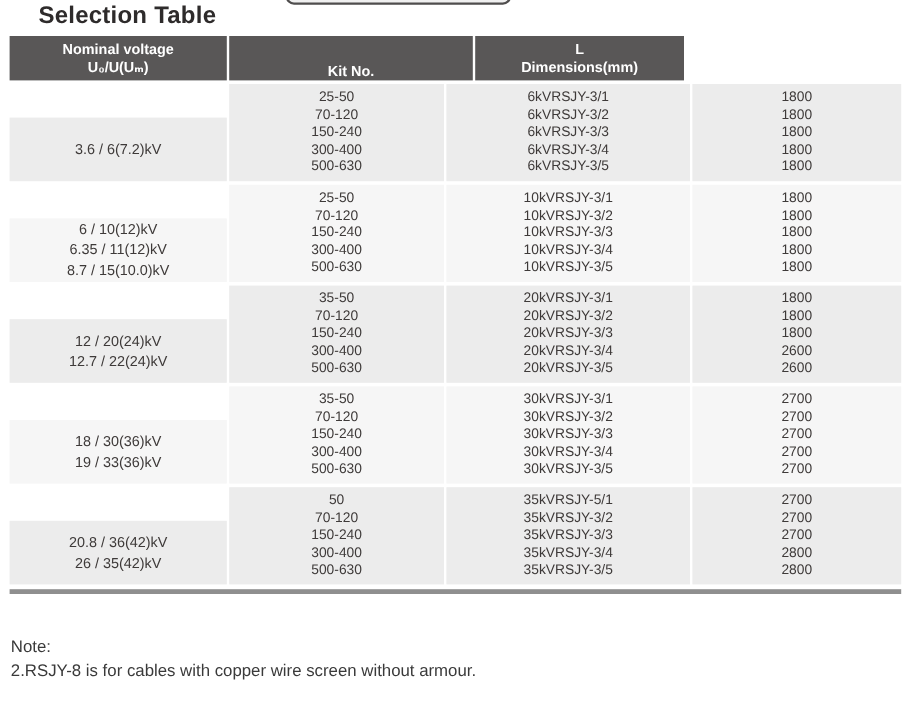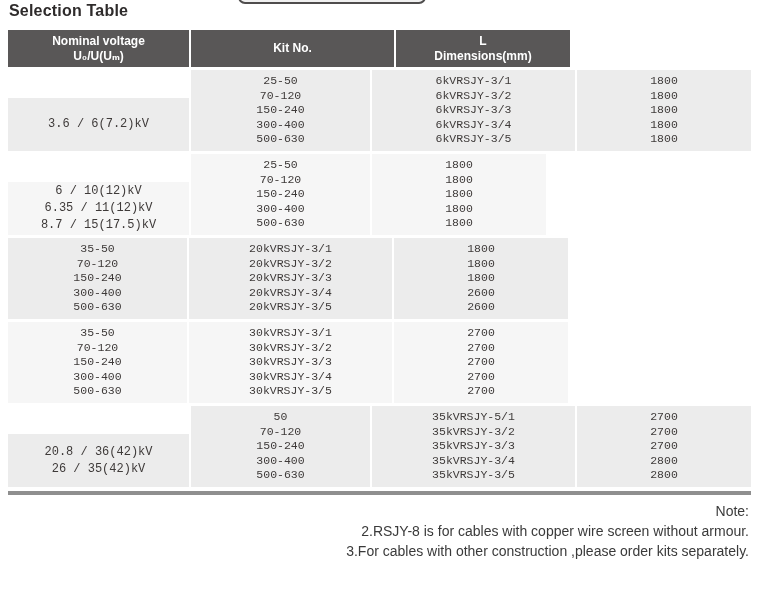--- a/index.html
+++ b/index.html
@@ -15,51 +15,51 @@
   body{
     width:759px;height:589px;position:relative;overflow:hidden;
     font-family:"Liberation Sans","DejaVu Sans",sans-serif;
     color:var(--text);
   }
   .cropped-top{
     position:absolute;left:238px;top:-17px;width:188px;height:21px;
     background:#f0f0f0;border:2px solid #4f4d4d;border-radius:7px;
   }
   .page-title{
-    position:absolute;left:9px;top:2px;
-    font-size:16px;font-weight:bold;color:var(--title);
+    position:absolute;left:32px;top:2px;
+    font-size:20px;font-weight:bold;color:var(--title);
     letter-spacing:0.2px;
   }
   .sel-table{
     position:absolute;left:8px;top:30px;width:743px;
     display:flex;flex-direction:column;row-gap:3px;
   }
   .hdr-row,.group-row{display:flex;column-gap:2px;}
   .hdr-row{height:37px;}
   .hdr-cell{
     background:var(--header-bg);color:#ffffff;
     display:flex;flex-direction:column;align-items:center;justify-content:center;
     font-size:12px;font-weight:bold;line-height:15px;text-align:center;
   }
   .c1{width:181px;flex:0 0 181px;}
   .c2{width:179px;flex:0 0 179px;}
-  .c3{width:203px;flex:0 0 203px;}
+  .c3{width:203px;flex:0 0 203px;justify-content:flex-end;}
   .c4{width:174px;flex:0 0 174px;}
   .group-row{height:81px;}
   .group-row .cell{
     display:flex;flex-direction:column;align-items:center;justify-content:center;
-    text-align:center;font-size:11.5px;line-height:14.5px;color:var(--text);font-family:Liberation Mono, monospace;
+    text-align:center;font-size:11.5px;line-height:14.5px;color:var(--text);
   }
   .group-row.dark .cell{background:var(--row-dark);}
   .group-row.light .cell{background:var(--row-light);}
   .voltage-cell{line-height:17px !important;font-size:12px !important;margin-top:28px;}
   .bottom-bar{height:4px;background:var(--bottom-bar);margin-top:1px;width:743px;}
   .notes{
-    position:absolute;left:9px;top:501px;width:740px;
-    font-size:14px;line-height:20px;color:#3a3a3a;text-align:right;
+    position:absolute;left:9px;top:528px;width:740px;
+    font-size:14px;line-height:20px;color:#3a3a3a;
   }
   .notes div{white-space:pre;}
 </style>
 </head>
 <body>
 
 <div class="cropped-top"></div>
 
 <div class="page-title">Selection Table</div>
 
@@ -99,37 +99,48 @@
           <div>1800</div>
           <div>1800</div>
           <div>1800</div>
           <div>1800</div>
           <div>1800</div>
         </div>
       </div><div class="group-row light">
         <div class="cell voltage-cell c1">
           <div>6 / 10(12)kV</div>
           <div>6.35 / 11(12)kV</div>
-          <div>8.7 / 15(17.5)kV</div>
+          <div>8.7 / 15(10.0)kV</div>
         </div>
         <div class="cell c2">
           <div>25-50</div>
           <div>70-120</div>
           <div>150-240</div>
           <div>300-400</div>
           <div>500-630</div>
         </div>
+        <div class="cell c3">
+          <div>10kVRSJY-3/1</div>
+          <div>10kVRSJY-3/2</div>
+          <div>10kVRSJY-3/3</div>
+          <div>10kVRSJY-3/4</div>
+          <div>10kVRSJY-3/5</div>
+        </div>
         <div class="cell c4">
           <div>1800</div>
           <div>1800</div>
           <div>1800</div>
           <div>1800</div>
           <div>1800</div>
         </div>
       </div><div class="group-row dark">
+        <div class="cell voltage-cell c1">
+          <div>12 / 20(24)kV</div>
+          <div>12.7 / 22(24)kV</div>
+        </div>
         <div class="cell c2">
           <div>35-50</div>
           <div>70-120</div>
           <div>150-240</div>
           <div>300-400</div>
           <div>500-630</div>
         </div>
         <div class="cell c3">
           <div>20kVRSJY-3/1</div>
           <div>20kVRSJY-3/2</div>
@@ -138,20 +149,24 @@
           <div>20kVRSJY-3/5</div>
         </div>
         <div class="cell c4">
           <div>1800</div>
           <div>1800</div>
           <div>1800</div>
           <div>2600</div>
           <div>2600</div>
         </div>
       </div><div class="group-row light">
+        <div class="cell voltage-cell c1">
+          <div>18 / 30(36)kV</div>
+          <div>19 / 33(36)kV</div>
+        </div>
         <div class="cell c2">
           <div>35-50</div>
           <div>70-120</div>
           <div>150-240</div>
           <div>300-400</div>
           <div>500-630</div>
         </div>
         <div class="cell c3">
           <div>30kVRSJY-3/1</div>
           <div>30kVRSJY-3/2</div>
@@ -191,14 +206,13 @@
           <div>2700</div>
           <div>2800</div>
           <div>2800</div>
         </div>
       </div><div class="bottom-bar"></div></div>
 </div>
 
 <div class="notes">
   <div>Note:</div>
   <div>2.RSJY-8 is for cables with copper wire screen without armour.</div>
-  <div>3.For cables with other construction ,please order kits separately.</div>
 </div>
 
 </body></html>

